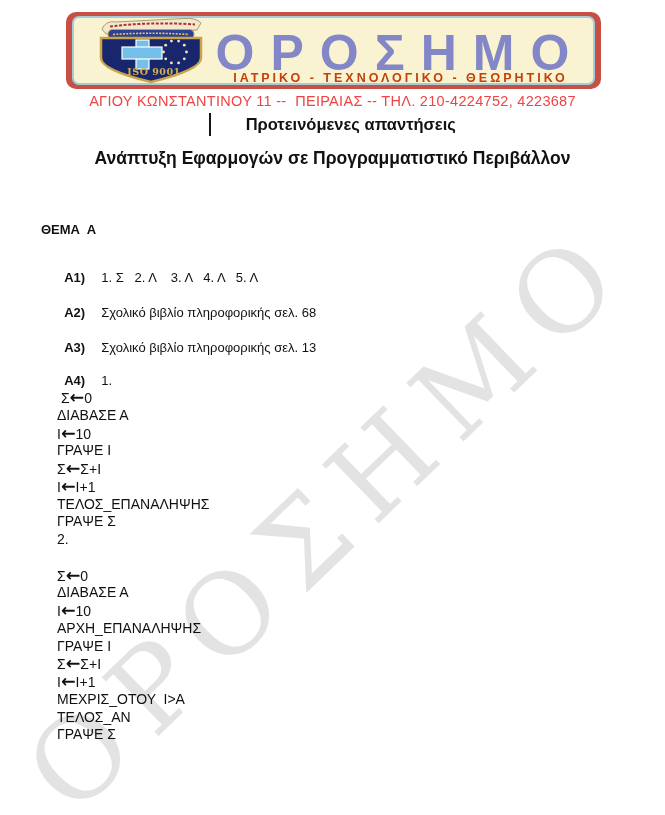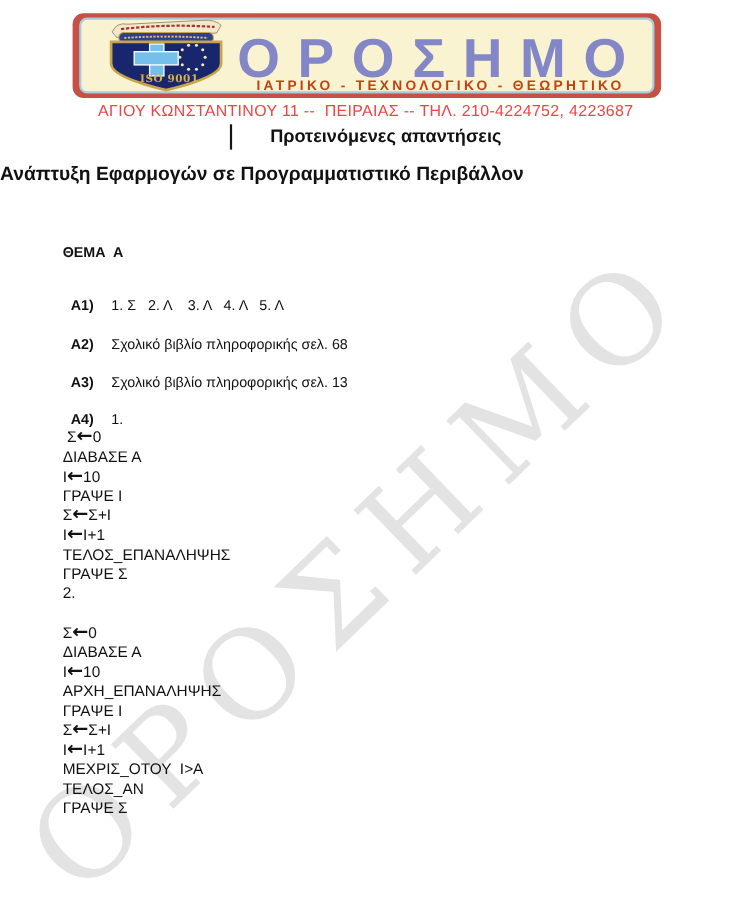--- a/index.html
+++ b/index.html
@@ -27,24 +27,24 @@
   .banner-line2 { position:absolute; top:53px; width:100%; font-size:12.5px; font-weight:700;
                   letter-spacing:3px; color:#c2410c; white-space:nowrap; }
 
   .address { position:absolute; top:93px; left:0; width:100%; text-align:center;
              font-size:14.5px; letter-spacing:0.3px; color:#ef4444; z-index:1; white-space:pre; }
 
   .title-row { position:absolute; top:113px; left:0; width:100%; display:flex;
                justify-content:center; align-items:center; z-index:1;gap:34px; }
   .cursor { width:1.5px; height:23px; background:#151515; margin-right:1px; }
   .title { font-size:16.5px; font-weight:700; }
-  .subtitle { position:absolute; top:148px; left:0; width:100%; text-align:left;
+  .subtitle { position:absolute; top:148px; left:0; width:100%; text-align:center;
               font-size:17.5px; font-weight:700; z-index:1; }
 
-  .theme { position:absolute; top:222px; left:57px; font-size:13px; font-weight:700;
+  .theme { position:absolute; top:222px; left:41px; font-size:13px; font-weight:700;
            white-space:pre; z-index:1; }
   .answer { position:absolute; left:57px; font-size:13px; white-space:pre; z-index:1; }
   .answer .lbl { font-weight:700; }
   .answer .txt { margin-left:16px; }
   #a1 { top:255px; } #a2 { top:290px; } #a3 { top:325px; } #a4 { top:358px; }
 
   .code { position:absolute; left:57px; top:389px; z-index:1; }
   .code-line { font-size:14px; line-height:17.75px; height:17.75px; white-space:pre; }
   .arrow { font-weight:700; font-size:1.25em; line-height:1;
            font-family:"DejaVu Sans", sans-serif; }

